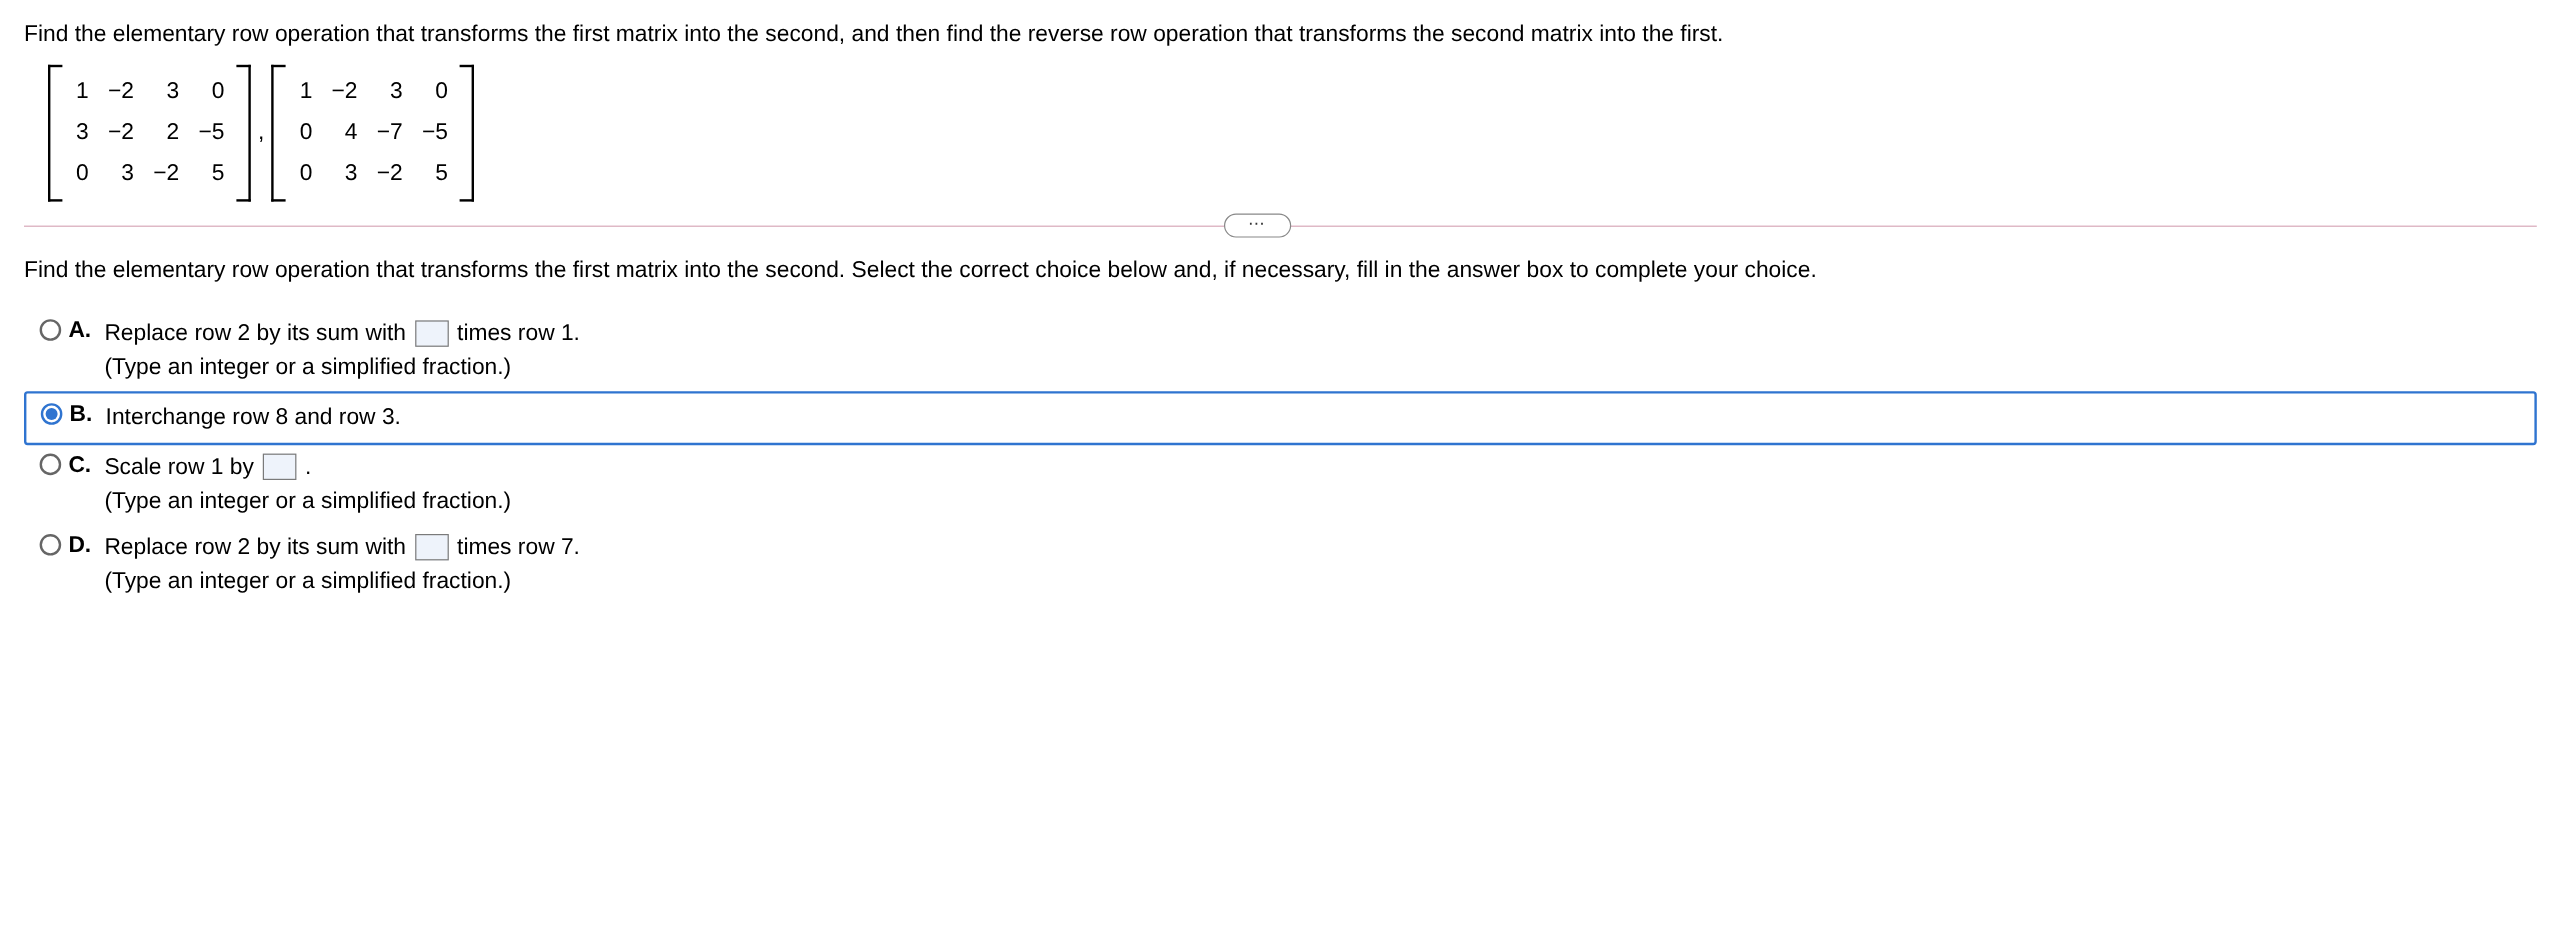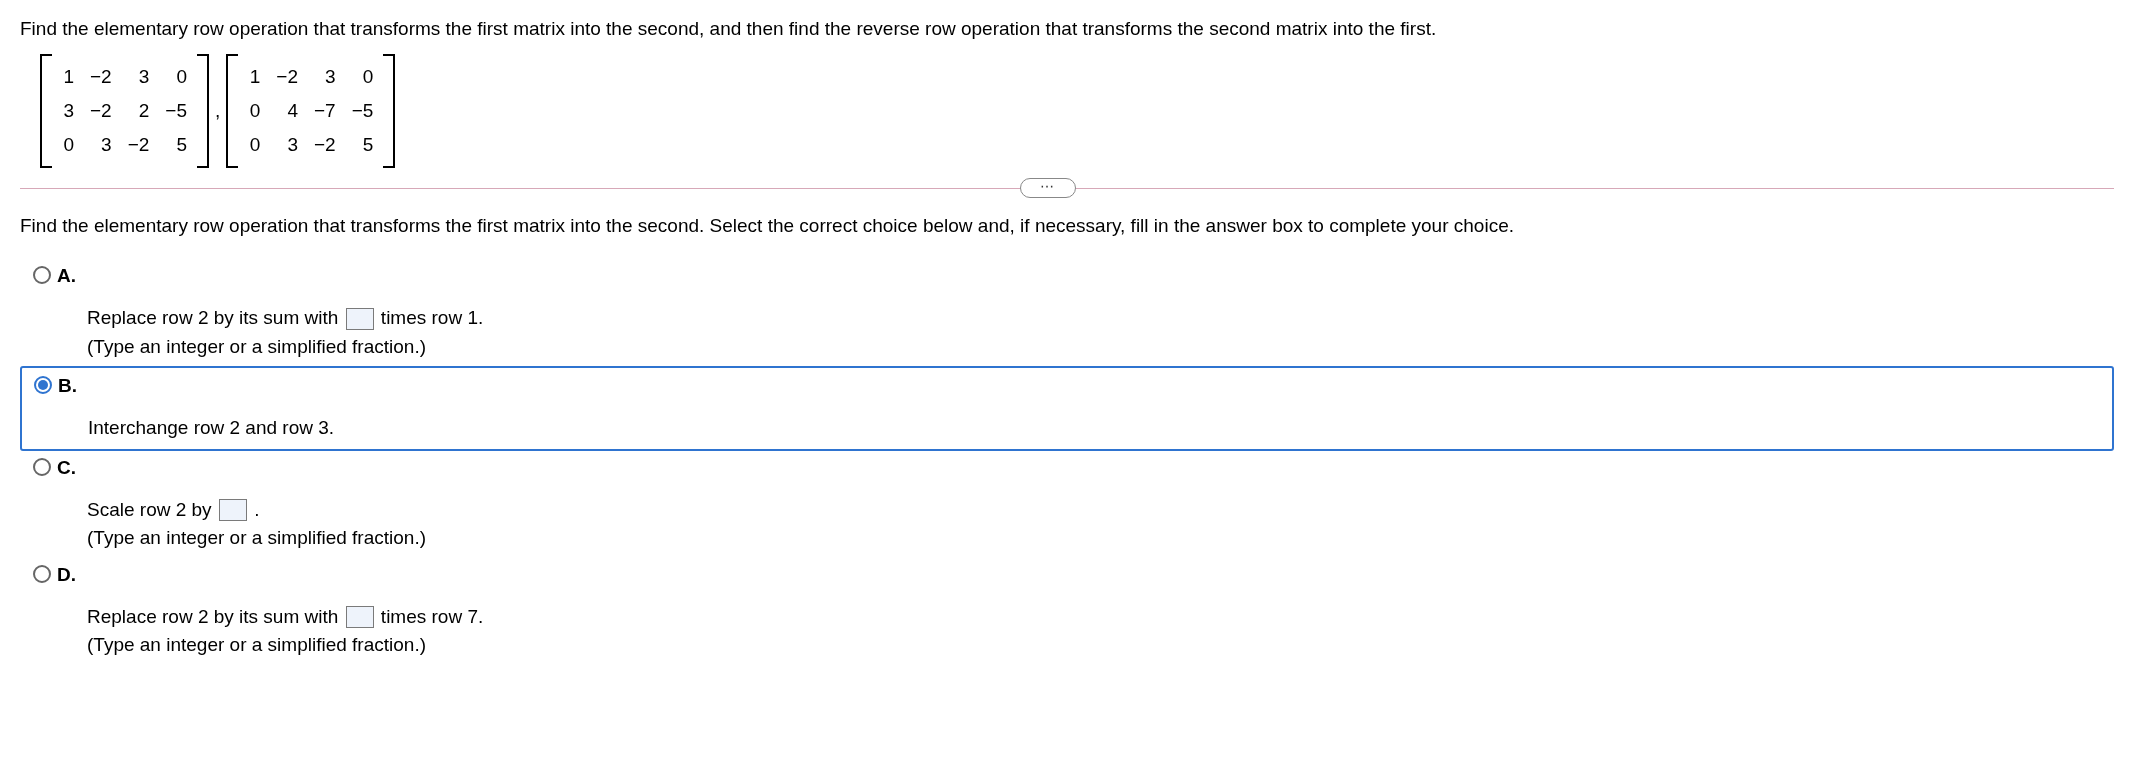--- a/index.html
+++ b/index.html
@@ -94,21 +94,21 @@
     background: #2f74d0;
     border-radius: 50%;
     display: none;
   }
   .choice.selected .radio-inner { display: block; }
   .letter-col {
     width: 30px;
     font-weight: bold;
     padding-top: 1px;
   }
-  .text-col { flex: 1; line-height: 1.5; margin-top: 40px; }
+  .text-col { flex: 1; line-height: 1.5; }
   .answer-box {
     display: inline-block;
     width: 28px;
     height: 22px;
     border: 1px solid #7a7a7a;
     background: #eef3fb;
     vertical-align: middle;
     margin: 0 2px;
     text-align: center;
     font-size: 16px;
@@ -193,31 +193,31 @@
   </div>
 
   <div class="choice selected">
     <div class="radio-col">
       <div class="radio-outer">
           <div class="radio-inner"></div>
         </div>
     </div>
     <div class="letter-col">B.</div>
     <div class="text-col">
-      <span>Interchange row 2 and row 3.</span>
+      <span>Interchange row 8 and row 3.</span>
     </div>
   </div>
 
   <div class="choice">
     <div class="radio-col">
       <div class="radio-outer"></div>
     </div>
     <div class="letter-col">C.</div>
     <div class="text-col">
-      <span>Scale row 2 by </span><input class="answer-box" value="" style=""><span> .</span>
+      <span>Scale row 1 by </span><input class="answer-box" value="" style=""><span> .</span>
       <span class="hint">(Type an integer or a simplified fraction.)</span>
     </div>
   </div>
 
   <div class="choice">
     <div class="radio-col">
       <div class="radio-outer"></div>
     </div>
     <div class="letter-col">D.</div>
     <div class="text-col">

